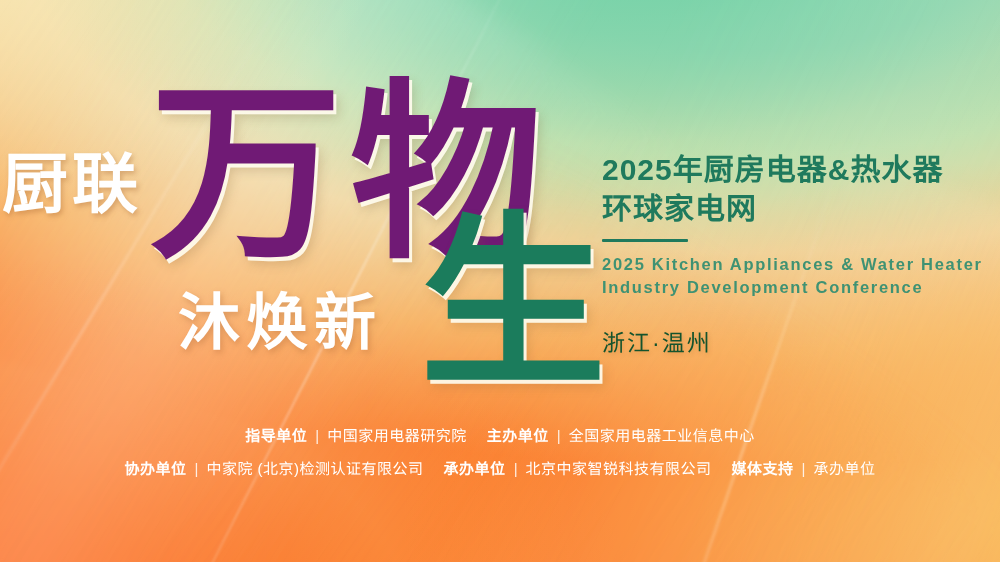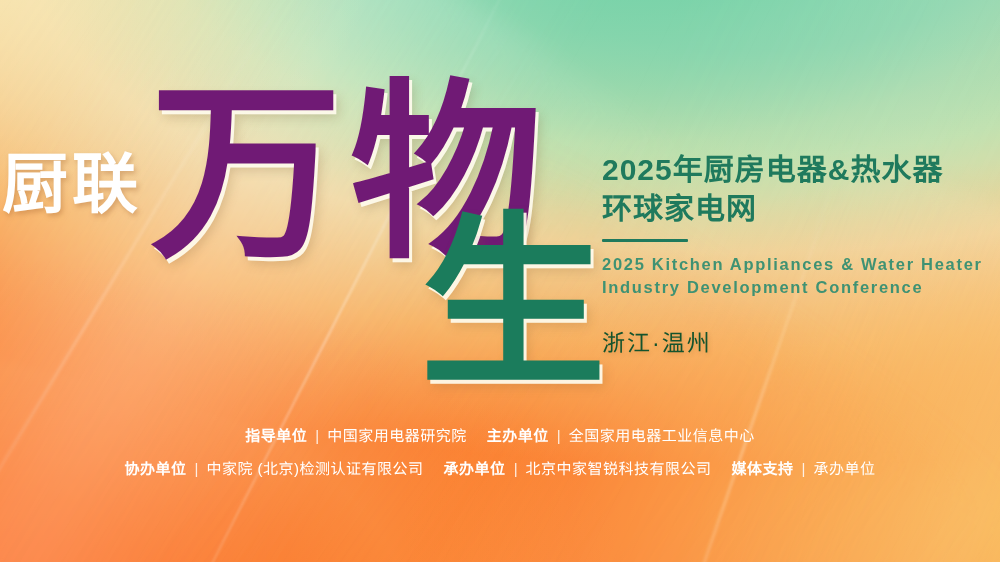--- a/index.html
+++ b/index.html
@@ -172,20 +172,21 @@
   <div class="edge edge1"></div>
   <div class="edge edge2"></div>
   <div class="edge edge3"></div>
 
   <div class="chulian cn-sans">厨联</div>
 
   <div class="wanwu cn-serif">万物</div>
 
   <div class="sheng cn-serif">生</div>
 
+  <div class="muhuanxin cn-sans">沐焕新</div>
 
   <div class="right-block">
     <div class="title-cn">2025年厨房电器&amp;热水器</div>
     <div class="title-cn">环球家电网</div>
 
     <div class="title-rule"></div>
 
     <div class="title-en">2025 Kitchen Appliances &amp; Water Heater</div>
     <div class="title-en">Industry Development Conference</div>
 

